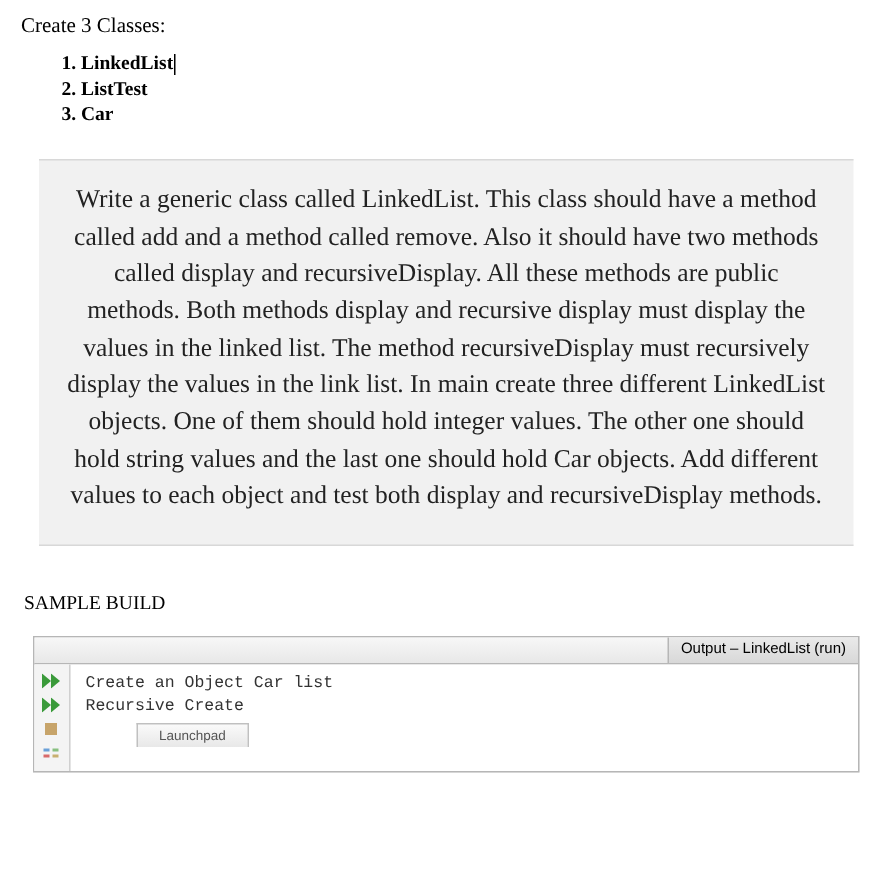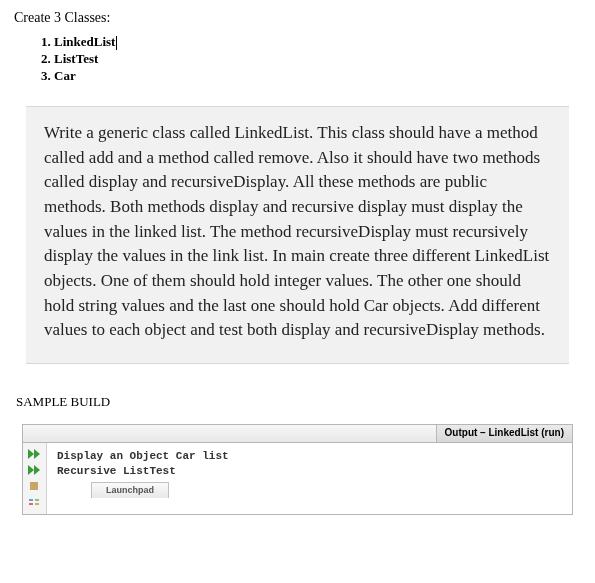--- a/index.html
+++ b/index.html
@@ -25,30 +25,30 @@
   .cursor { display:inline-block; width:1px; height:14px; background:#000; vertical-align:middle; margin-left:1px; }
   .instruction-panel {
     background: #f1f1f1;
     border-top: 1px solid #d8d8d8;
     border-bottom: 1px solid #d8d8d8;
     margin: 0 12px 30px 12px;
     padding: 14px 18px 20px 18px;
     font-size: 17px;
     line-height: 1.45;
     color: #222;
+    text-align: center;
   }
   .sample-heading {
     font-size: 13px;
     margin: 0 0 14px 2px;
   }
   .output-window {
     border: 1px solid #b6b6b6;
     margin: 0 8px 0 8px;
     background: #f0f0f0;
-    font-weight: bold;
   }
   .output-tab-row {
     display: flex;
     justify-content: flex-end;
     height: 18px;
     background: linear-gradient(#f7f7f7,#e8e8e8);
     border-bottom: 1px solid #b6b6b6;
     font-family: Arial, sans-serif;
   }
   .output-tab {
@@ -126,18 +126,18 @@
           <rect x="2" y="1" width="8" height="8" fill="#c7a46a"></rect>
         </svg>
       <svg class="gutter-icon" viewBox="0 0 14 10">
           <rect x="1" y="2" width="4" height="2" fill="#6aa0d8"></rect>
           <rect x="1" y="6" width="4" height="2" fill="#d86a6a"></rect>
           <rect x="7" y="2" width="4" height="2" fill="#88c080"></rect>
           <rect x="7" y="6" width="4" height="2" fill="#c8b070"></rect>
         </svg>
     </div>
     <div class="console">
-      <div>Display an Object Car list</div>
-      <div>Recursive ListTest</div>
+      <div>Create an Object Car list</div>
+      <div>Recursive Create</div>
       <div class="sub-tab">Launchpad</div>
     </div>
   </div>
 </div>
 
 </body></html>

